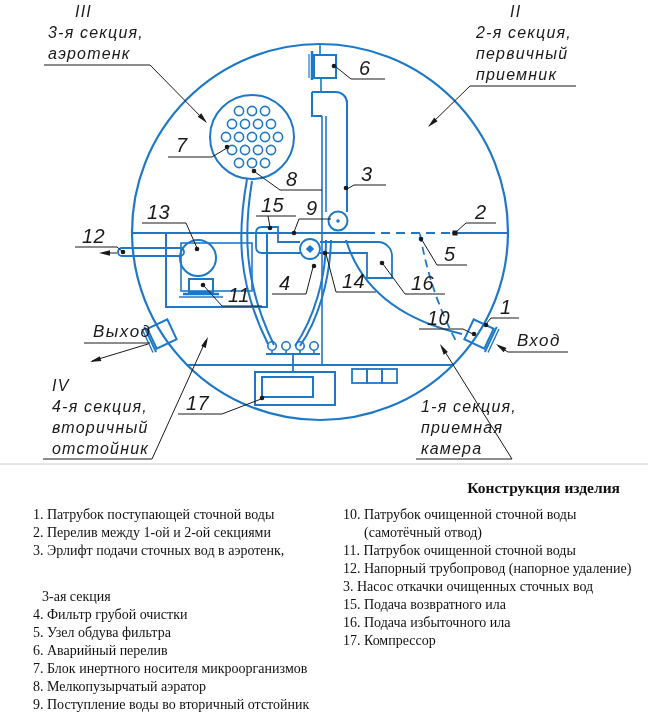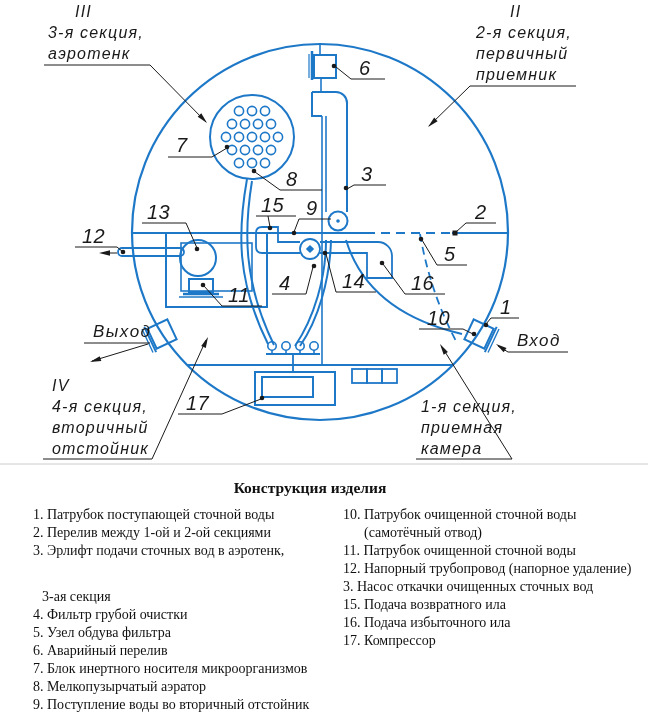--- a/index.html
+++ b/index.html
@@ -8,21 +8,21 @@
   svg{position:absolute;left:0;top:0;}
   .blue{stroke:#1e78c8;fill:none;}
   .blk{stroke:#1a1a1a;fill:none;stroke-width:1;}
   .dot{fill:#1a1a1a;stroke:none;}
   .callout-num{font-family:"Liberation Sans",sans-serif;font-style:italic;font-size:20px;
                fill:#1a1a1a;letter-spacing:0.5px;}
   .sec-label{font-family:"Liberation Sans",sans-serif;font-style:italic;font-size:16px;
              fill:#1a1a1a;letter-spacing:1.2px;}
   .flow-label{font-family:"Liberation Sans",sans-serif;font-style:italic;font-size:17px;
               fill:#1a1a1a;letter-spacing:1.5px;}
-  #legend-title{position:absolute;left:0;top:479px;width:620px;text-align:center;
+  #legend-title{position:absolute;left:0;top:479px;width:620px;text-align:right;
                 font-family:"Liberation Serif",serif;font-weight:bold;font-size:15.5px;color:#111;}
   .legend-col{position:absolute;top:506px;font-family:"Liberation Serif",serif;
               font-size:14px;color:#111;line-height:18px;overflow:hidden;}
   #legend-left{left:33px;width:287px;}
   #legend-right{left:343px;width:323px;}
   .legend-line{white-space:pre;overflow:hidden;}
   .legend-line.wrapL{padding-left:9px;margin-top:28px;}
   .legend-line.wrapR{padding-left:21px;}
 </style>
 </head>

